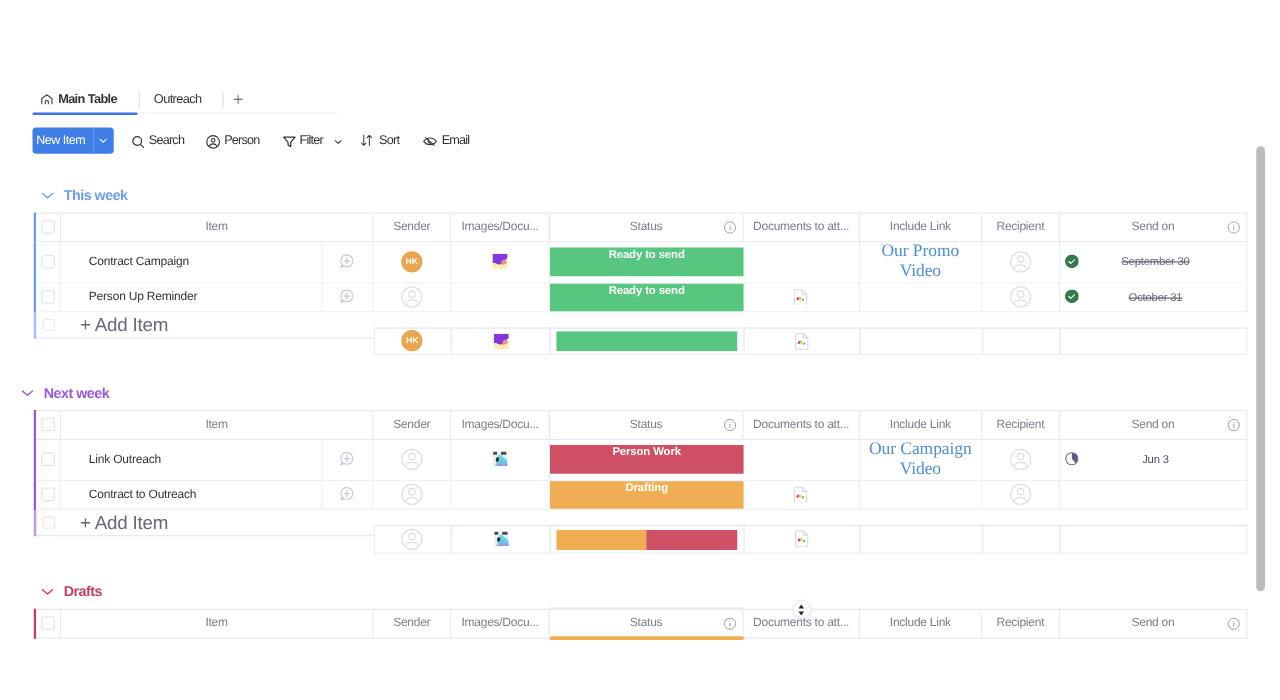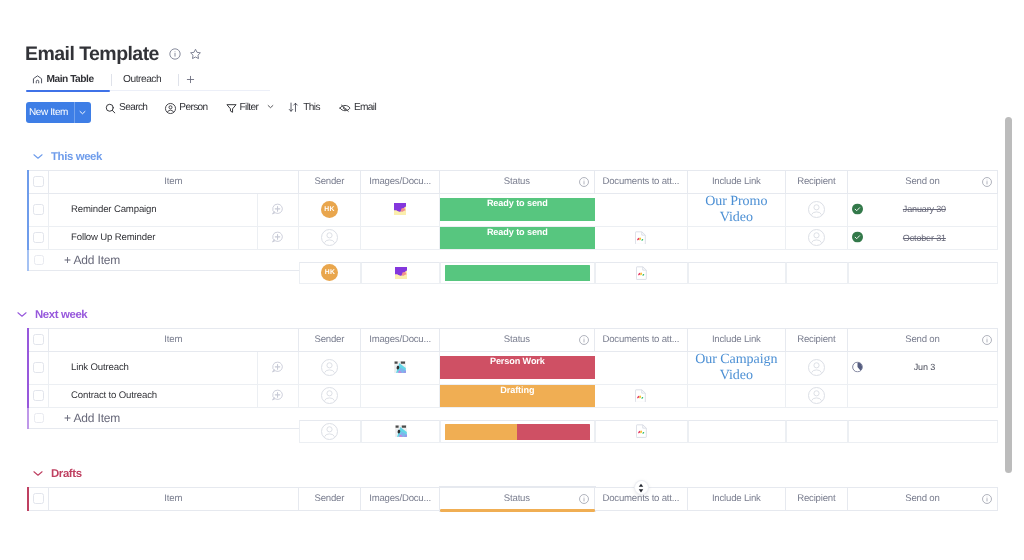--- a/index.html
+++ b/index.html
@@ -30,21 +30,21 @@
   .tab-sep { position:absolute; top:3.5px; width:1px; height:12px; background:#dfe2ea; }
   .tab-plus { position:absolute; top:0; width:17px; display:flex; align-items:center; justify-content:center; height:19px; }
   .tabs-underline { position:absolute; left:26px; top:90px; width:244px; height:1px; background:#eceff8; }
   .tabs-active-underline { position:absolute; left:26px; top:89.5px; width:84px; height:2.4px; background:#3f72e8; border-radius:1.2px; }
 
   
   .toolbar { position:absolute; left:26px; top:102px; display:flex; align-items:center; height:21px; }
   .btn-new { display:flex; align-items:center; height:21px; background:#3e7ee6; border-radius:3px; overflow:hidden; }
   .btn-new-label { font-size:10px; letter-spacing:-0.4px; color:#fff; padding:0 6px 0 3px; line-height:21px; white-space:nowrap;}
   .btn-new-caret { width:17px; height:21px; display:flex; align-items:center; justify-content:center; box-shadow: inset 1px 0 0 rgba(255,255,255,.28); }
-  .tb-item { display:flex; height:21px; color:#323338; font-size:10.1px; letter-spacing:-0.62px; white-space:nowrap; }
+  .tb-item { display:flex; align-items:center; height:21px; color:#323338; font-size:10.1px; letter-spacing:-0.62px; white-space:nowrap; }
   .tb-item .ico { width:11px; height:11px; margin-right:4px; display:block; color:#323338; }
   .tb-item .caret { margin-left:8px; width:8px; height:8px; display:block; }
 
   
   .group-head { position:absolute; display:flex; align-items:center; height:14px; }
   .group-caret { width:12px; height:12px; display:block; margin-left:-0.5px; margin-top:-5px; }
   .group-title { font-size:11.4px; letter-spacing:-0.38px; font-weight:700; margin-left:7.5px; line-height:14px; }
 
   
   .grid { position:absolute; border-collapse:separate; border-spacing:0; table-layout:fixed; }
@@ -80,50 +80,35 @@
   .vscroll { position:absolute; left:1005px; top:117px; width:7px; height:356px; background:#bcbcbc; border-radius:4px; }
 
   .drag-handle { position:absolute; width:13px; height:13px; border-radius:50%; background:#fff;
                  box-shadow:0 0 0 1px #edeef3, 0 1px 4px rgba(0,0,0,.14); display:flex; align-items:center; justify-content:center; z-index:5;}
   .drag-handle svg { display:block; }
   .status-underline { position:absolute; height:2.4px; background:#f0ae53; border-radius:1.2px; z-index:4; }
 
   .hcell { display:flex; align-items:center; justify-content:center; position:relative; height:22px; }
   .hinfo { position:absolute; right:4.8px; top:50%; transform:translateY(-50%); display:block; }
   .hinfo svg { display:block; }
-  .additem { font-size:12px; letter-spacing:-0.15px; color:#676879; padding-left:15px; }
+  .additem { font-size:15px; letter-spacing:-0.15px; color:#676879; padding-left:15px; }
   .sendcell { display:flex; align-items:center; justify-content:center; position:relative; height:22.4px; padding-left:4px; }
   .sentico { position:absolute; left:4.5px; top:50%; transform:translateY(-50%); margin-top:-0.5px; display:block; }
   .sentico svg { display:block; }
   .statbar { display:flex; height:16px; margin:2.4px 4.3px; border-radius:0.5px; overflow:hidden; }
   .statbar span { display:block; height:100%; }
   .cell-c > span { display:inline-flex; align-items:center; justify-content:center; vertical-align:middle;}
   .cell-c svg { display:block; }
   td.drag-col { background:#fff; box-shadow:0 0 0 1px #e6e9ef; }
 </style>
 </head>
 <body>
 
 <div class="page" id="page">
 
-  <div class="board-title-row">
-    <div class="board-title">Email Template</div>
-    <span class="title-icon">
-      <svg viewBox="0 0 16 16" width="12" height="12" fill="none" stroke="#7b7f92" stroke-width="1.2">
-        <circle cx="8" cy="8" r="6.9"></circle>
-        <path d="M8 6.9v4.0" stroke-linecap="round"></path>
-        <circle cx="8" cy="4.85" r="0.62" fill="#676879" stroke="none"></circle>
-      </svg>
-    </span>
-    <span class="title-icon star">
-      <svg viewBox="0 0 16 16" width="13" height="13" fill="none" stroke="#7b7f92" stroke-width="1.2" stroke-linejoin="round">
-        <path d="M8 1.55l1.86 3.78 4.17.6-3.02 2.95.71 4.15L8 11.07 4.28 13.03l.71-4.15L1.97 5.93l4.17-.6z"></path>
-      </svg>
-    </span>
-  </div>
 
   <div class="tabs">
     <div class="tab active" style="left:31.5px">
       <span class="home-ico">
         <svg viewBox="0 0 20 20" width="11" height="11" fill="none" stroke="#4a4d59" stroke-width="1.75" stroke-linejoin="round" stroke-linecap="round">
           <path d="M2.6 16.2V8.6L10 3.3l7.4 5.3v7.6"></path>
             <path d="M7.8 16.2v-2.6a2.2 2.2 0 0 1 4.4 0v2.6"></path>
         </svg>
       </span>
       <span>Main Table</span>
@@ -174,21 +159,21 @@
           <span>Filter</span>
           <span class="caret"><svg viewBox="0 0 16 16" width="9" height="9" fill="none" stroke="#323338" stroke-width="1.45" stroke-linecap="round" stroke-linejoin="round">
               <path d="M3.8 6.3L8 10.1l4.2-3.8"></path>
             </svg></span>
         </div>
         <div class="tb-item" style="margin-left: 14px;">
           <span class="ico"><svg viewBox="0 0 16 16" width="10.5" height="10.5" fill="none" stroke="#3a3d49" stroke-width="1.25" stroke-linecap="round" stroke-linejoin="round">
               <path d="M4.6 1.6v12.3M1.9 11.3l2.7 2.8 2.7-2.8"></path>
               <path d="M11.4 14.4V2.1M8.7 4.7l2.7-2.8 2.7 2.8"></path>
             </svg></span>
-          <span>This</span>
+          <span>Sort</span>
         </div>
         <div class="tb-item" style="margin-left: 19px;">
           <span class="ico"><svg viewBox="0 0 16 16" width="12" height="12" fill="none" stroke="#323338" stroke-width="1.15" stroke-linecap="round">
               <path d="M1.3 8.1C2.7 6.0 5.2 4.6 8 4.6s5.3 1.4 6.7 3.5c-1.4 2.1-3.9 3.5-6.7 3.5S2.7 10.2 1.3 8.1z"></path>
               <path d="M6.35 6.6a2.1 2.1 0 0 0 2.9 2.95"></path>
               <path d="M3.3 4.1l9.1 8.4"></path>
             </svg></span>
           <span>Email</span>
         </div>
       </div>
@@ -275,21 +260,21 @@
                 </span>
               </div>
             </td>
           </tr>
           <tr class="row">
             <td class="leftbar" style="background:#6e9ceb;border:none;"></td>
             <td class="chk">
               <div class="chk-box"></div>
             </td>
             <td>
-              <div class="item-name">Reminder Campaign</div>
+              <div class="item-name">Contract Campaign</div>
             </td>
             <td class="cell-c"><span>
                 <svg viewBox="0 0 22 22" width="12.5" height="12.5" fill="none" stroke="#c7cad6" stroke-width="1.55">
                   <path d="M11.8 2.0a8.2 8.2 0 1 1-6.6 13.1l-2.5 4.3 4.3-2.2A8.2 8.2 0 0 1 11.8 2.0z" stroke-linejoin="round"></path>
                   <path d="M11.5 6.3v8.0M7.5 10.3h8.0" stroke-linecap="round" stroke-width="1.9"></path>
                 </svg>
               </span></td>
             <td class="cell-c"><span class="avatar" style="background:#e9a64d">
                 <span>HK</span>
               </span></td>
@@ -316,31 +301,31 @@
                 </svg>
               </span></td>
             <td>
               <div class="sendcell">
                 <span class="sentico">
                   <svg viewBox="0 0 16 16" width="11" height="11">
                     <circle cx="8" cy="8" r="8" fill="#33794a"></circle>
                     <path d="M4.6 8.3l2.2 2.2 4.3-4.4" fill="none" stroke="#fff" stroke-width="1.35" stroke-linecap="round" stroke-linejoin="round"></path>
                   </svg>
                 </span>
-                <span class="dateval">January 30</span>
+                <span class="dateval">September 30</span>
               </div>
             </td>
           </tr>
           <tr class="row">
             <td class="leftbar" style="background:#6e9ceb;border:none;"></td>
             <td class="chk">
               <div class="chk-box"></div>
             </td>
             <td>
-              <div class="item-name">Follow Up Reminder</div>
+              <div class="item-name">Person Up Reminder</div>
             </td>
             <td class="cell-c"><span>
                 <svg viewBox="0 0 22 22" width="12.5" height="12.5" fill="none" stroke="#c7cad6" stroke-width="1.55">
                   <path d="M11.8 2.0a8.2 8.2 0 1 1-6.6 13.1l-2.5 4.3 4.3-2.2A8.2 8.2 0 0 1 11.8 2.0z" stroke-linejoin="round"></path>
                   <path d="M11.5 6.3v8.0M7.5 10.3h8.0" stroke-linecap="round" stroke-width="1.9"></path>
                 </svg>
               </span></td>
             <td class="cell-c"><span class="avatar empty">
                 <svg viewBox="0 0 16 16" width="16" height="16" fill="none" stroke="#d9dce3" stroke-width="0.95">
                   <circle cx="8" cy="6.2" r="2.75"></circle>

